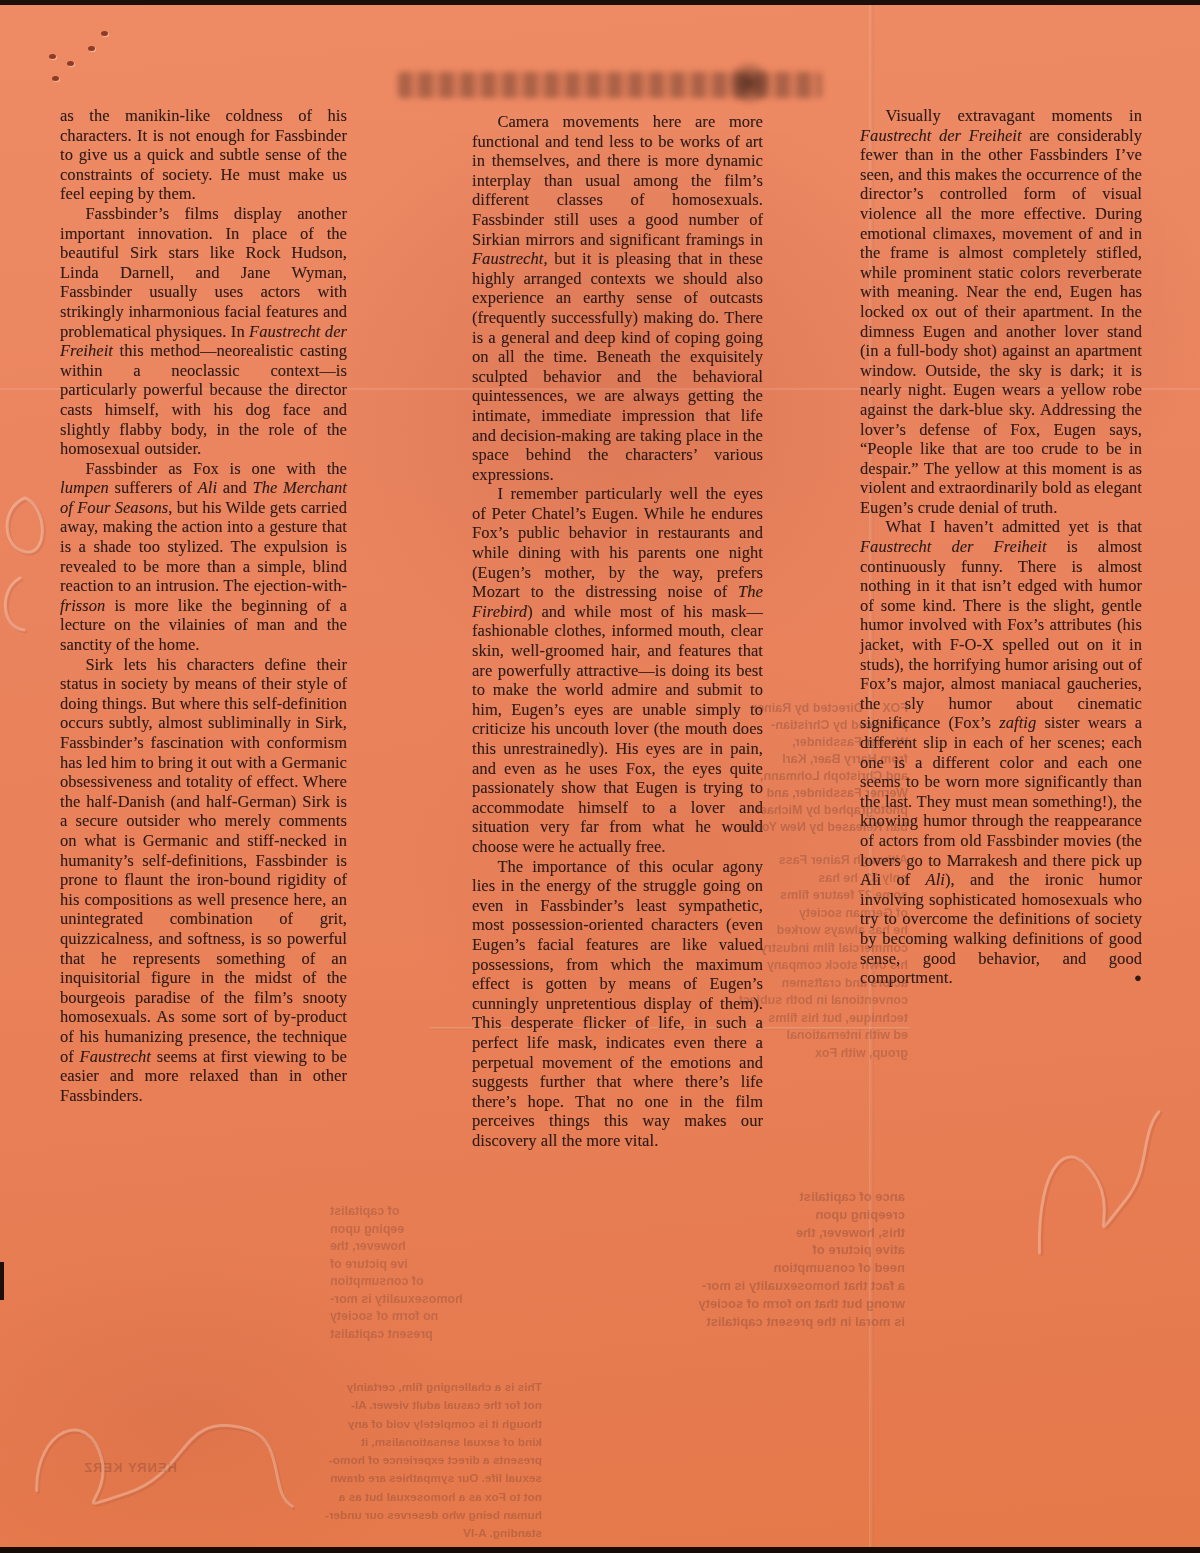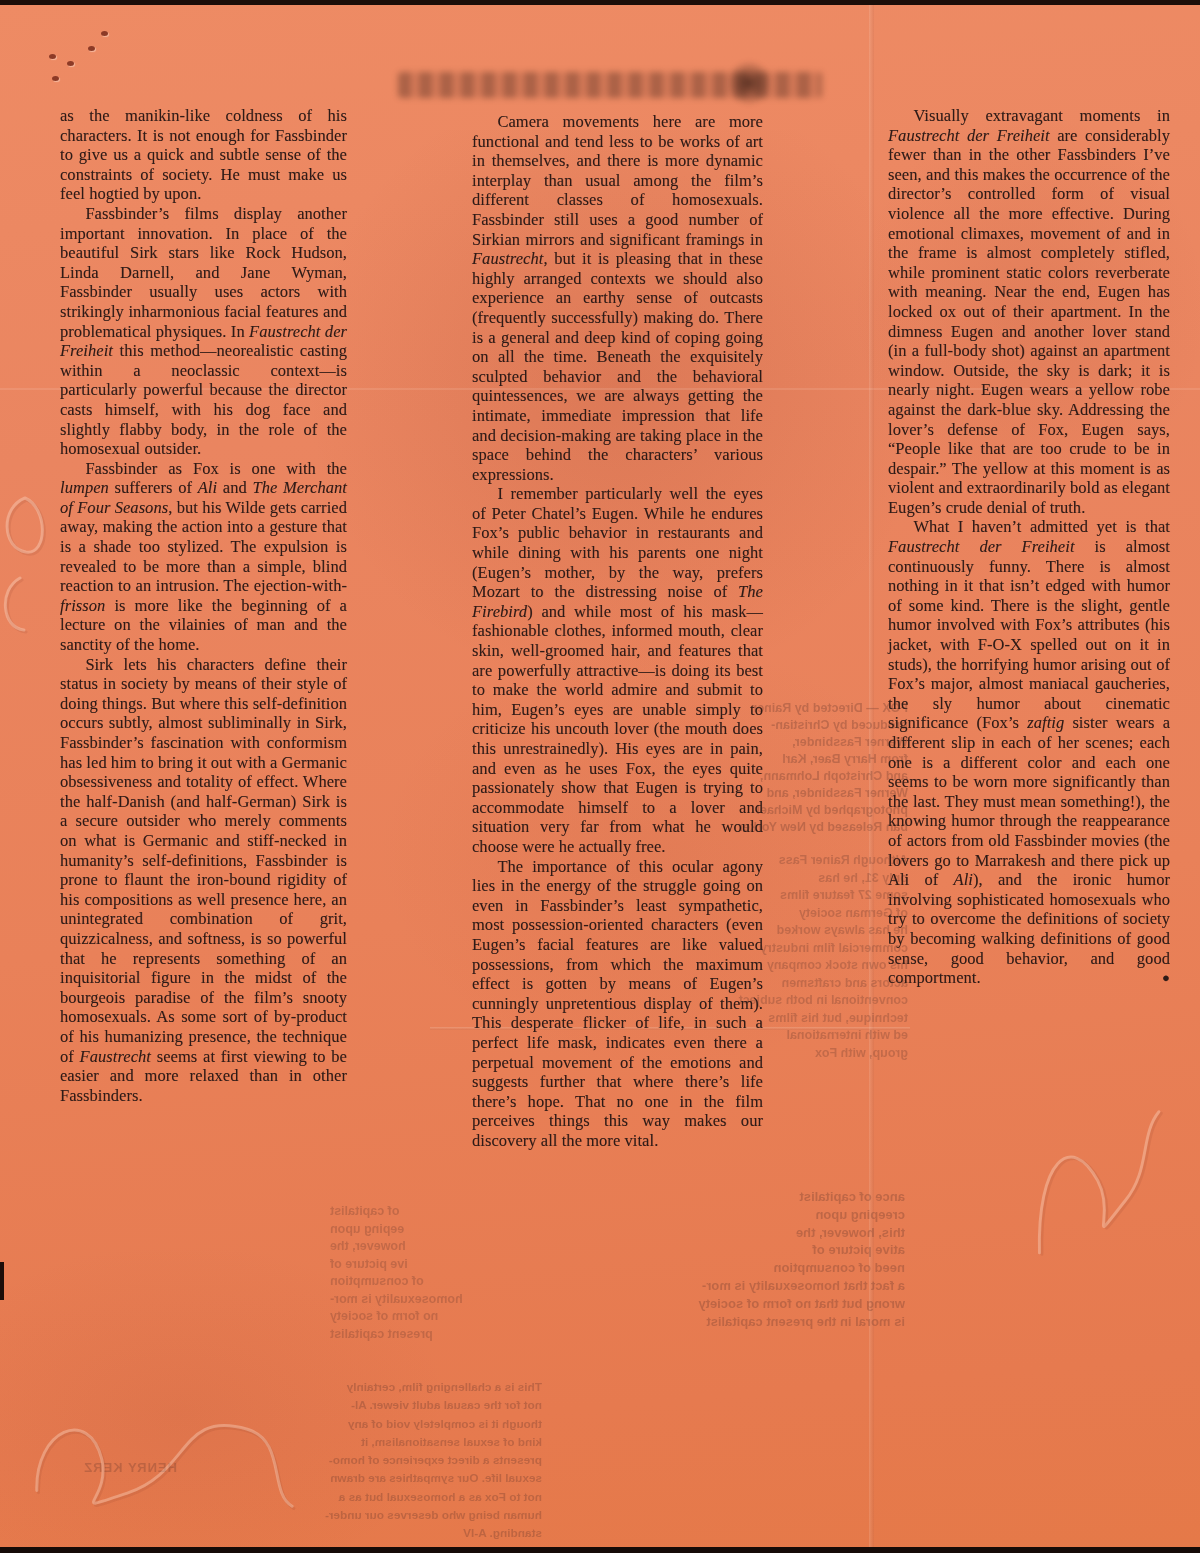--- a/index.html
+++ b/index.html
@@ -37,21 +37,21 @@
   .masthead-blob{position:absolute;left:728px;top:58px;width:42px;height:50px;border-radius:50%;
     background:radial-gradient(circle,rgba(40,20,14,.65),rgba(40,20,14,0) 70%);filter:blur(2px);}
   
   .col{position:absolute;color:#2e1b17;text-align:justify;
     font-size:16.4px;line-height:19.6px;letter-spacing:.1px;z-index:3;
     text-shadow:.3px .3px 0 rgba(60,30,25,.35);}
   .col p{margin:0;}
   .col p.indent{text-indent:1.55em;}
   .col1{left:60px;top:106px;width:287px;}
   .col2{left:472px;top:112px;width:291px;}
-  .col3{left:888px;top:106px;width:282px;}
+  .col3{left:860px;top:106px;width:282px;}
   .end-mark{float:right;font-size:13px;line-height:19.6px;}
   
   .ghost{position:absolute;z-index:1;font-family:"Liberation Sans",sans-serif;font-weight:bold;
     color:#643categ}
   .ghost{color:#63352a;transform:scaleX(-1);filter:blur(.6px);}
   .ghost .ghost-line{white-space:nowrap;}
   .g-credits{left:688px;top:700px;width:220px;font-size:12.5px;line-height:17px;opacity:.30;text-align:left;}
   .g-although{left:688px;top:852px;width:220px;font-size:12.5px;line-height:17.5px;opacity:.28;text-align:left;}
   .g-fragA{left:330px;top:1203px;width:215px;font-size:12.5px;line-height:17.5px;opacity:.27;text-align:right;}
   .g-fragB{left:640px;top:1188px;width:265px;font-size:13px;line-height:17.8px;opacity:.30;text-align:left;}
@@ -152,21 +152,21 @@
   <svg class="emboss" style="left:15px;top:1360px;transform:rotate(8deg)" width="300" height="190" viewBox="0 0 300 190">
     <path class="dark" d="M30 150 C 20 90, 70 60, 90 110 C 105 150, 60 170, 120 140 C 180 110, 160 50, 230 60 C 270 66, 260 120, 285 130"></path>
     <path class="lite" d="M28 148 C 18 88, 68 58, 88 108 C 103 148, 58 168, 118 138 C 178 108, 158 48, 228 58 C 268 64, 258 118, 283 128"></path>
   </svg>
   <svg class="emboss" style="left:-8px;top:480px" width="70" height="170" viewBox="0 0 70 170">
     <path class="dark" d="M35 20 C 10 30, 12 70, 36 74 C 58 77, 58 30, 35 20 M30 100 C 8 112, 12 150, 34 152"></path>
     <path class="lite" d="M33 18 C 8 28, 10 68, 34 72 C 56 75, 56 28, 33 18 M28 98 C 6 110, 10 148, 32 150"></path>
   </svg>
 
   <div class="col col1">
-      <p class="">as the manikin-like coldness of his characters. It is not enough for Fassbinder to give us a quick and subtle sense of the constraints of society. He must make us feel hogtied by upon.</p>
+      <p class="">as the manikin-like coldness of his characters. It is not enough for Fassbinder to give us a quick and subtle sense of the constraints of society. He must make us feel eeping by them.</p>
       <p class="indent">Fassbinder’s films display another important innovation. In place of the beautiful Sirk stars like Rock Hudson, Linda Darnell, and Jane Wyman, Fassbinder usually uses actors with strikingly inharmonious facial features and problematical physiques. In <i>Faustrecht der Freiheit</i> this method—neorealistic casting within a neoclassic context—is particularly powerful because the director casts himself, with his dog face and slightly flabby body, in the role of the homosexual outsider.</p>
       <p class="indent">Fassbinder as Fox is one with the <i>lumpen</i> sufferers of <i>Ali</i> and <i>The Merchant of Four Seasons</i>, but his Wilde gets carried away, making the action into a gesture that is a shade too stylized. The expulsion is revealed to be more than a simple, blind reaction to an intrusion. The ejection-with-<i>frisson</i> is more like the beginning of a lecture on the vilainies of man and the sanctity of the home.</p>
       <p class="indent">Sirk lets his characters define their status in society by means of their style of doing things. But where this self-definition occurs subtly, almost subliminally in Sirk, Fassbinder’s fascination with conformism has led him to bring it out with a Germanic obsessiveness and totality of effect. Where the half-Danish (and half-German) Sirk is a secure outsider who merely comments on what is Germanic and stiff-necked in humanity’s self-definitions, Fassbinder is prone to flaunt the iron-bound rigidity of his compositions as well presence here, an unintegrated combination of grit, quizzicalness, and softness, is so powerful that he represents something of an inquisitorial figure in the midst of the bourgeois paradise of the film’s snooty homosexuals. As some sort of by-product of his humanizing presence, the technique of <i>Faustrecht</i> seems at first viewing to be easier and more relaxed than in other Fassbinders.</p>
     </div>
   <div class="col col2">
       <p class="indent">Camera movements here are more functional and tend less to be works of art in themselves, and there is more dynamic interplay than usual among the film’s different classes of homosexuals. Fassbinder still uses a good number of Sirkian mirrors and significant framings in <i>Faustrecht</i>, but it is pleasing that in these highly arranged contexts we should also experience an earthy sense of outcasts (frequently successfully) making do. There is a general and deep kind of coping going on all the time. Beneath the exquisitely sculpted behavior and the behavioral quintessences, we are always getting the intimate, immediate impression that life and decision-making are taking place in the space behind the characters’ various expressions.</p>
       <p class="indent">I remember particularly well the eyes of Peter Chatel’s Eugen. While he endures Fox’s public behavior in restaurants and while dining with his parents one night (Eugen’s mother, by the way, prefers Mozart to the distressing noise of <i>The Firebird</i>) and while most of his mask—fashionable clothes, informed mouth, clear skin, well-groomed hair, and features that are powerfully attractive—is doing its best to make the world admire and submit to him, Eugen’s eyes are unable simply to criticize his uncouth lover (the mouth does this unrestrainedly). His eyes are in pain, and even as he uses Fox, the eyes quite passionately show that Eugen is trying to accommodate himself to a lover and situation very far from what he would choose were he actually free.</p>
       <p class="indent">The importance of this ocular agony lies in the energy of the struggle going on even in Fassbinder’s least sympathetic, most possession-oriented characters (even Eugen’s facial features are like valued possessions, from which the maximum effect is gotten by means of Eugen’s cunningly unpretentious display of them). This desperate flicker of life, in such a perfect life mask, indicates even there a perpetual movement of the emotions and suggests further that where there’s life there’s hope. That no one in the film perceives things this way makes our discovery all the more vital.</p>
     </div>
   <div class="col col3">

